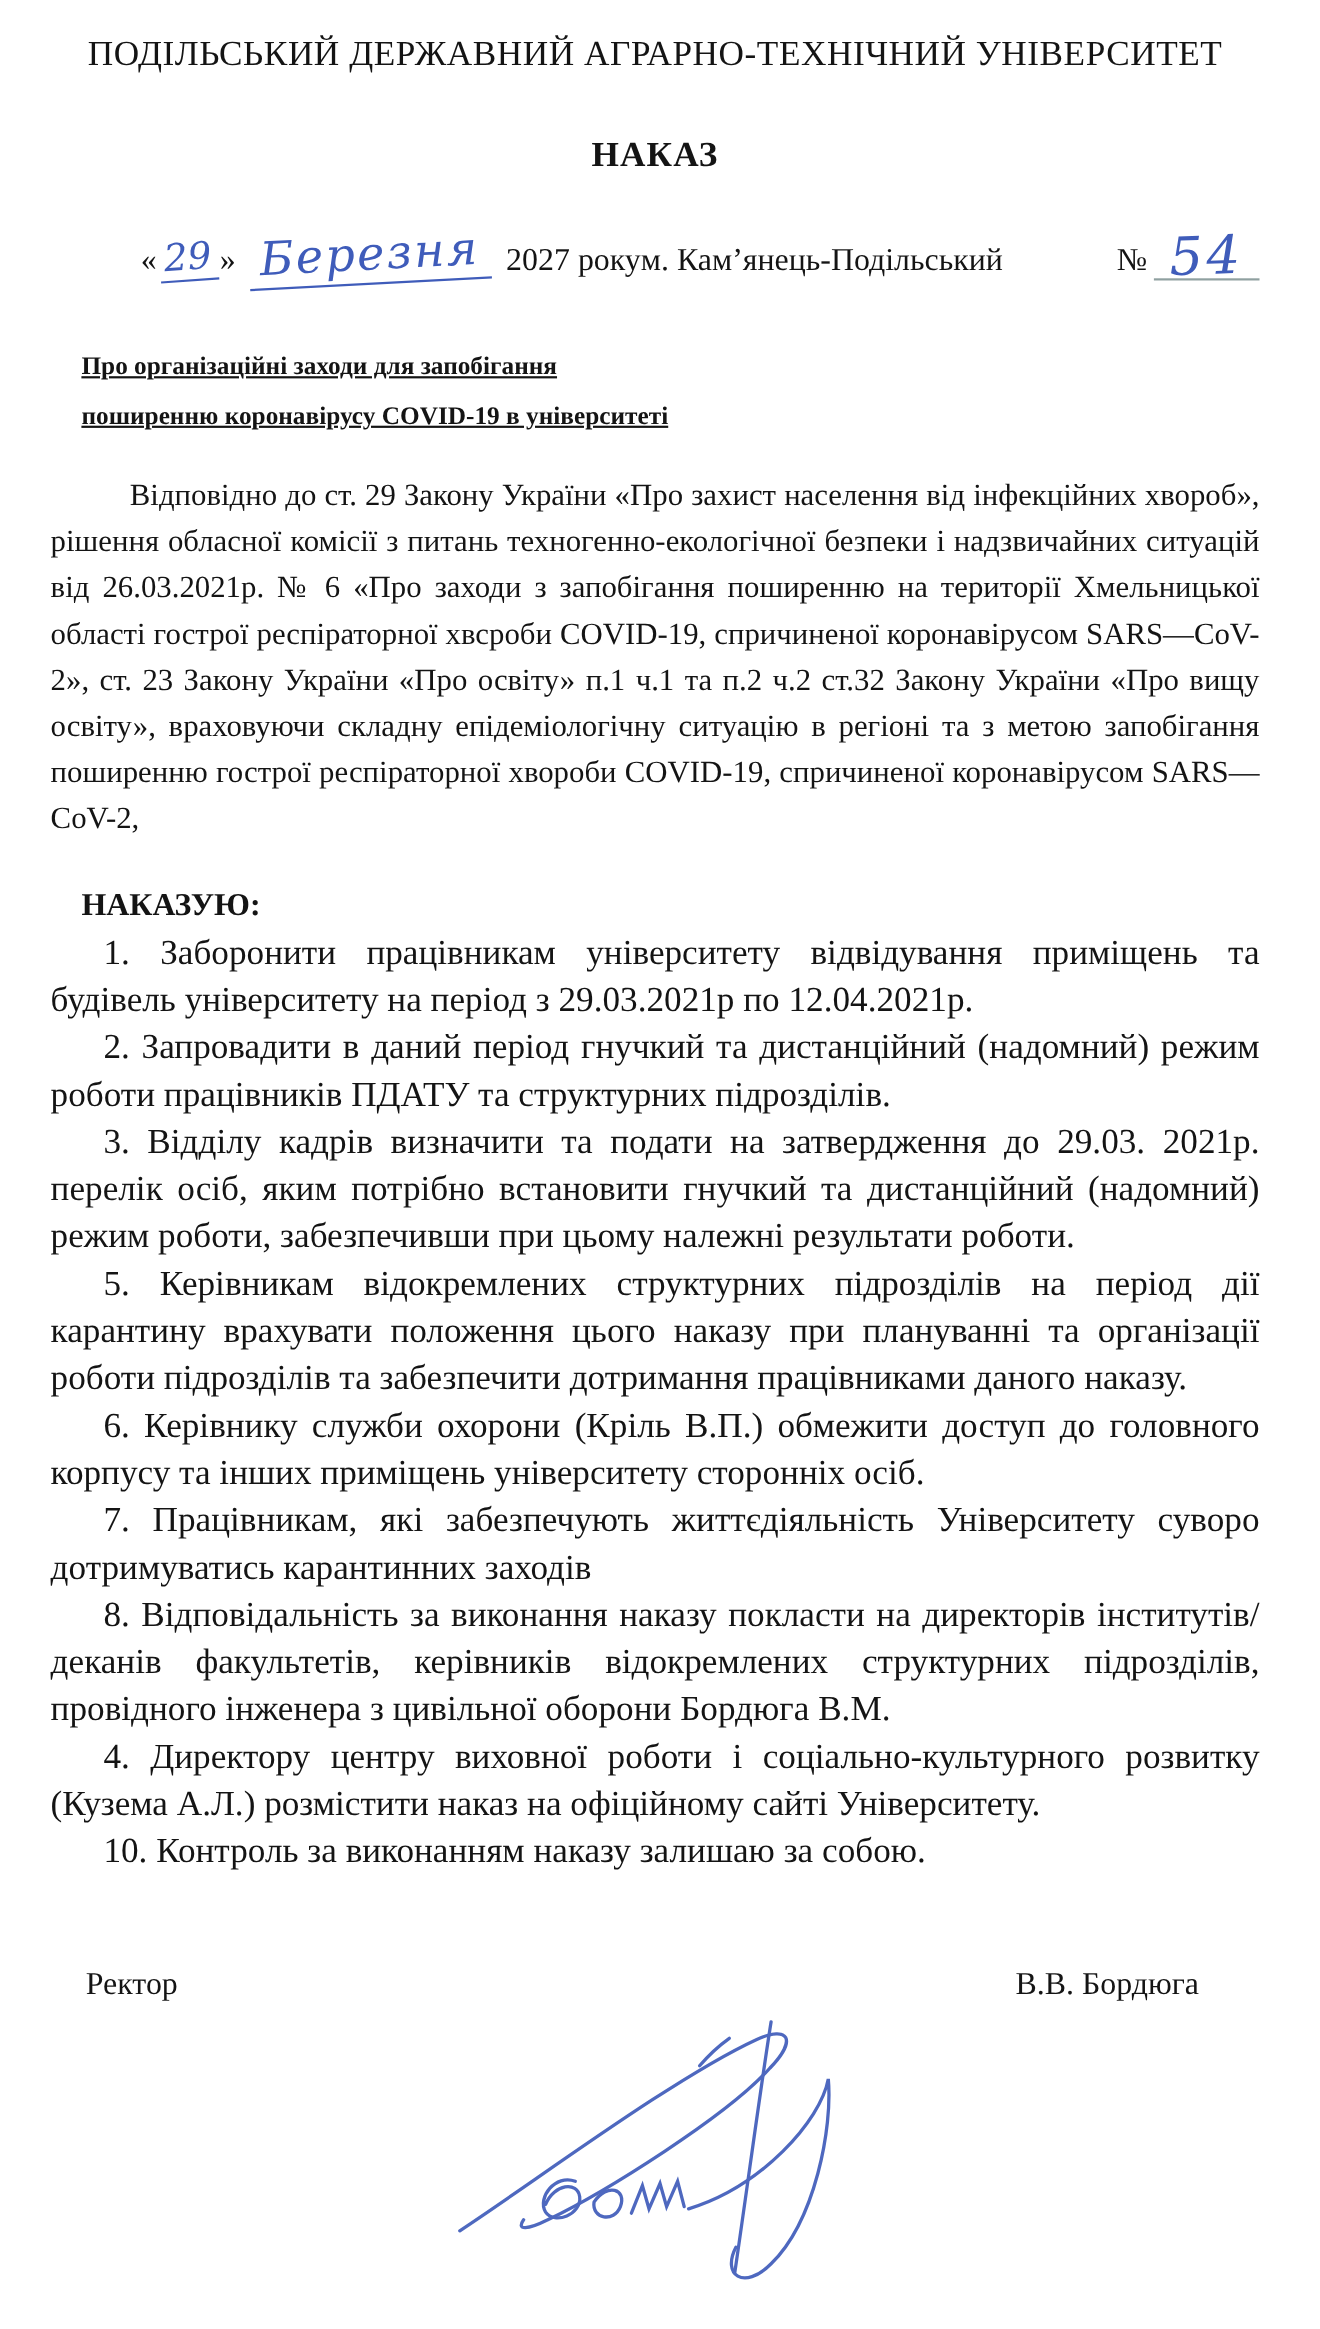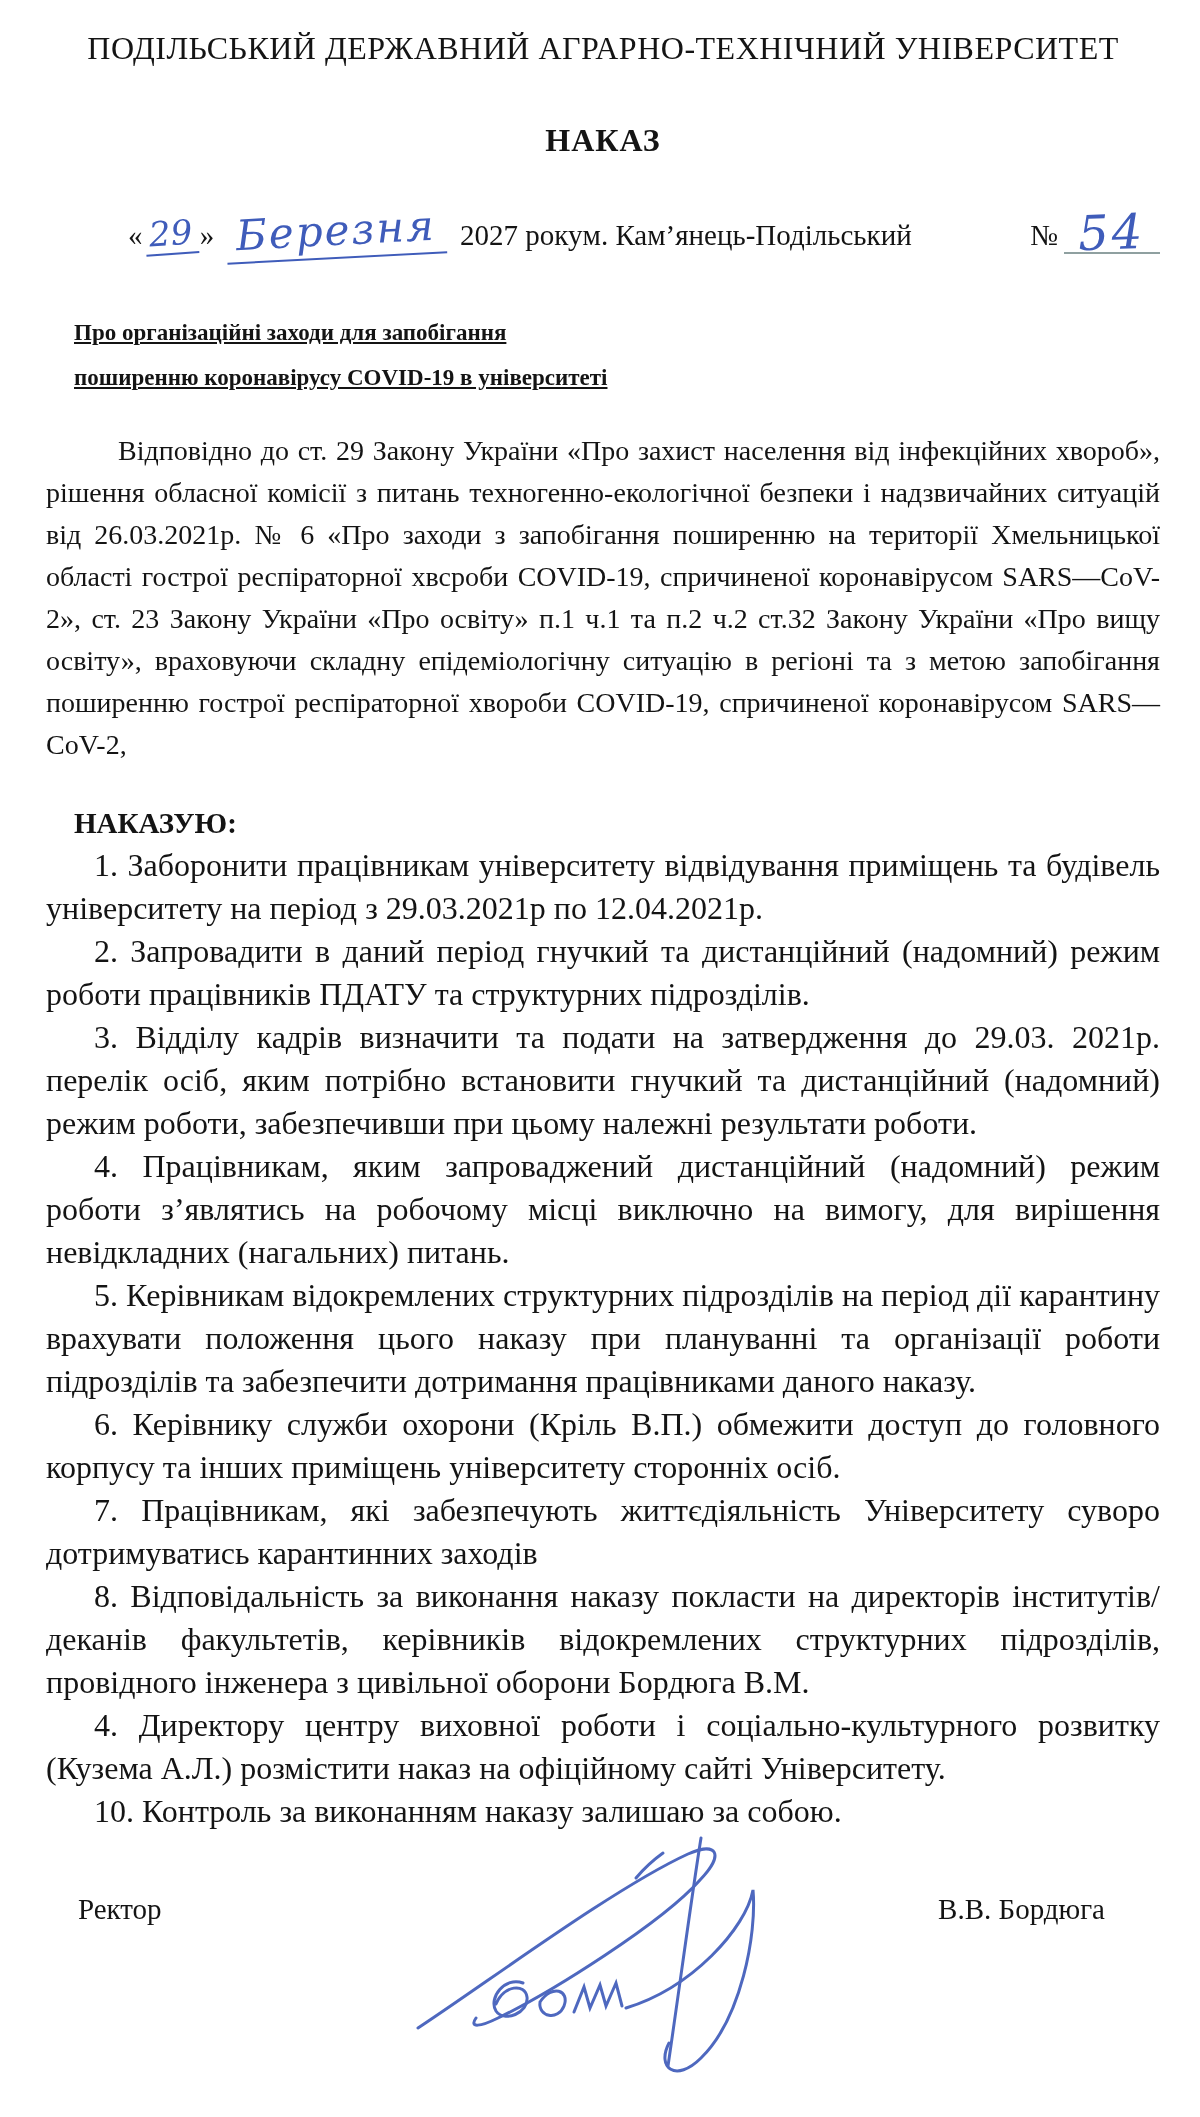--- a/index.html
+++ b/index.html
@@ -4,21 +4,21 @@
 <style>
   html,body{margin:0;padding:0;background:#ffffff;}
   .page{
     position:relative;
     width:1200px;
     height:2117px;
     background:#ffffff;
     font-family:"Liberation Serif", serif;
     color:#141414;
     box-sizing:border-box;
-    padding:0 40px 0 46px;
+    padding:0 55px 0 46px;
     overflow:hidden;
   }
   .univ-title{
     padding-top:28px;
     text-align:center;
     font-size:32px;
     line-height:40px;
     letter-spacing:0.5px;
     white-space:nowrap;
   }
@@ -103,21 +103,21 @@
     line-height:42px;
   }
   .order-items p{
     margin:0;
     font-size:32px;
     line-height:43px;
     text-align:justify;
     text-indent:48px;
   }
   .sign-row{
-    margin-top:60px;
+    margin-top:84px;
     display:flex;
     justify-content:space-between;
     align-items:baseline;
     font-size:29px;
     padding-left:32px;
     padding-right:55px;
   }
   .signature-svg{
     position:absolute;
     left:400px;
@@ -157,21 +157,20 @@
   </div>
 
   <p class="preamble">Відповідно до ст. 29 Закону України «Про захист населення від інфекційних хвороб», рішення обласної комісії з питань техногенно-екологічної безпеки і надзвичайних ситуацій від 26.03.2021р. № 6 «Про заходи з запобігання поширенню на території Хмельницької області гострої респіраторної хвсроби COVID-19, спричиненої коронавірусом SARS—CoV-2», ст. 23 Закону України «Про освіту» п.1 ч.1 та п.2 ч.2 ст.32 Закону України «Про вищу освіту», враховуючи складну епідеміологічну ситуацію в регіоні та з метою запобігання поширенню гострої респіраторної хвороби COVID-19, спричиненої коронавірусом SARS—CoV-2,</p>
 
   <div class="order-word">НАКАЗУЮ:</div>
 
   <div class="order-items">
     <p>1. Заборонити працівникам університету відвідування приміщень та будівель університету на період з 29.03.2021р по 12.04.2021р.</p>
     <p>2. Запровадити в даний період гнучкий та дистанційний (надомний) режим роботи працівників ПДАТУ та структурних підрозділів.</p>
     <p>3. Відділу кадрів визначити та подати на затвердження до 29.03. 2021р. перелік осіб, яким потрібно встановити гнучкий та дистанційний (надомний) режим роботи, забезпечивши при цьому належні результати роботи.</p>
-    <p>4. Працівникам, яким запроваджений дистанційний (надомний) режим роботи з’являтись на робочому місці виключно на вимогу, для вирішення невідкладних (нагальних) питань.</p>
     <p>5. Керівникам відокремлених структурних підрозділів на період дії карантину врахувати положення цього наказу при плануванні та організації роботи підрозділів та забезпечити дотримання працівниками даного наказу.</p>
     <p>6. Керівнику служби охорони (Кріль В.П.) обмежити доступ до головного корпусу та інших приміщень університету сторонніх осіб.</p>
     <p>7. Працівникам, які забезпечують життєдіяльність Університету суворо дотримуватись карантинних заходів</p>
     <p>8. Відповідальність за виконання наказу покласти на директорів інститутів/деканів факультетів, керівників відокремлених структурних підрозділів, провідного інженера з цивільної оборони Бордюга В.М.</p>
     <p>4. Директору центру виховної роботи і соціально-культурного розвитку (Кузема А.Л.) розмістити наказ на офіційному сайті Університету.</p>
     <p>10. Контроль за виконанням наказу залишаю за собою.</p>
   </div>
 
   <div class="sign-row">
     <span>Ректор</span>

